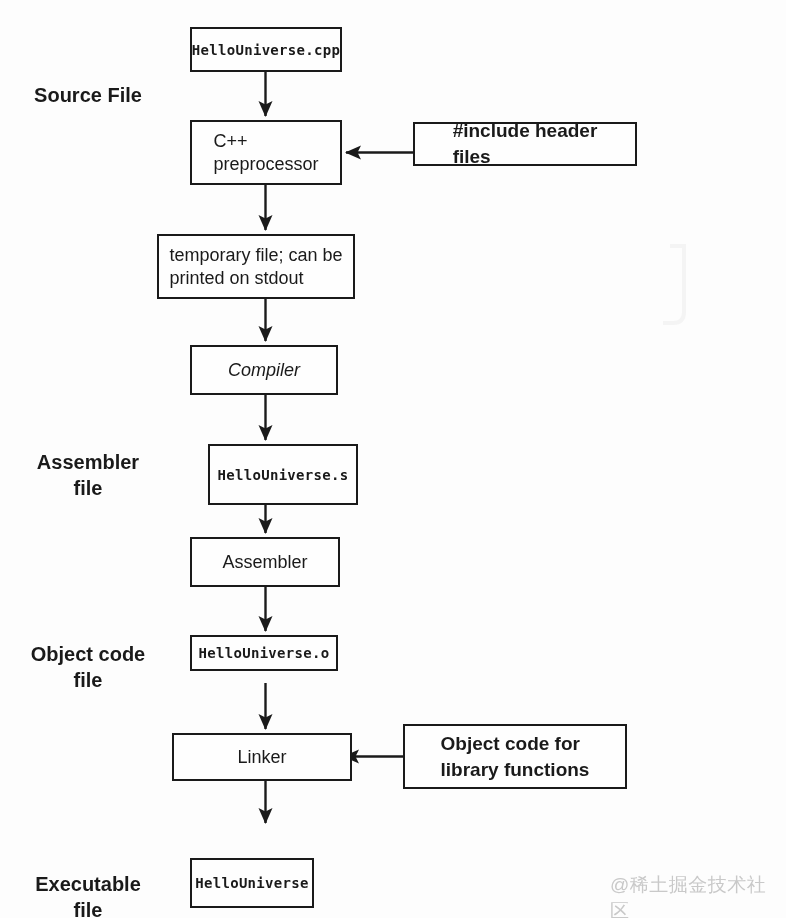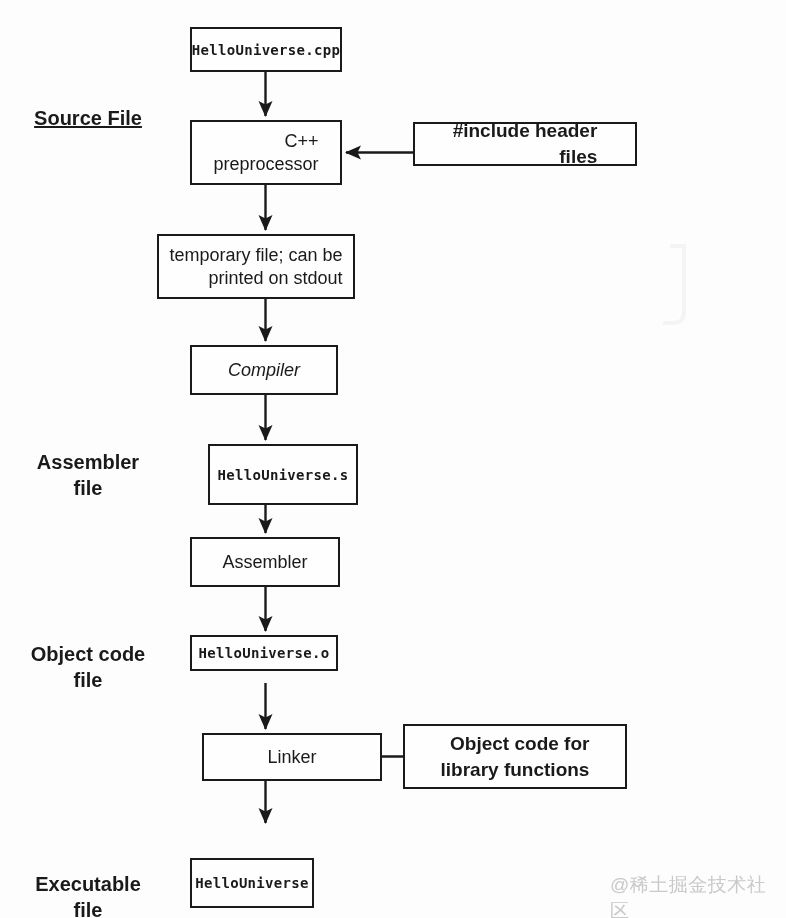--- a/index.html
+++ b/index.html
@@ -17,21 +17,21 @@
     color: #1a1a1a;
   }
   .box {
     position: absolute;
     box-sizing: border-box;
     background: #fefefe;
     border: 2px solid #1a1a1a;
     display: flex;
     align-items: center;
     justify-content: center;
-    text-align: right;
+    text-align: left;
     white-space: pre-line;
   }
   .mono {
     font-family: "DejaVu Sans Mono", monospace;
     font-weight: bold;
     font-size: 14px;
     letter-spacing: 0.3px;
   }
   .proc {
     font-family: "Liberation Sans", sans-serif;
@@ -80,25 +80,25 @@
 
   
   #box-source        { left: 190px; top: 27px;  width: 152px; height: 45px; }
   #box-preprocessor  { left: 190px; top: 120px; width: 152px; height: 65px; }
   #box-include       { left: 413px; top: 122px; width: 224px; height: 44px; }
   #box-tempfile      { left: 157px; top: 234px; width: 198px; height: 65px; }
   #box-compiler      { left: 190px; top: 345px; width: 148px; height: 50px; font-style: italic; }
   #box-asmfile       { left: 208px; top: 444px; width: 150px; height: 61px; }
   #box-assembler     { left: 190px; top: 537px; width: 150px; height: 50px; }
   #box-objfile       { left: 190px; top: 635px; width: 148px; height: 36px; }
-  #box-linker        { left: 202px; top: 733px; width: 180px; height: 48px; }
+  #box-linker        { left: 172px; top: 733px; width: 180px; height: 48px; }
   #box-library       { left: 403px; top: 724px; width: 224px; height: 65px; }
   #box-executable    { left: 190px; top: 858px; width: 124px; height: 50px; }
 
-  #label-source      { top: 105px; text-decoration: underline;  }
+  #label-source      { top: 82px;  }
   #label-assembler   { top: 449px; }
   #label-object      { top: 641px; }
   #label-executable  { top: 871px; }
 </style>
 </head>
 <body>
 
 <div class="canvas">
 
   <svg class="arrows" width="786" height="918" viewBox="0 0 786 918">

